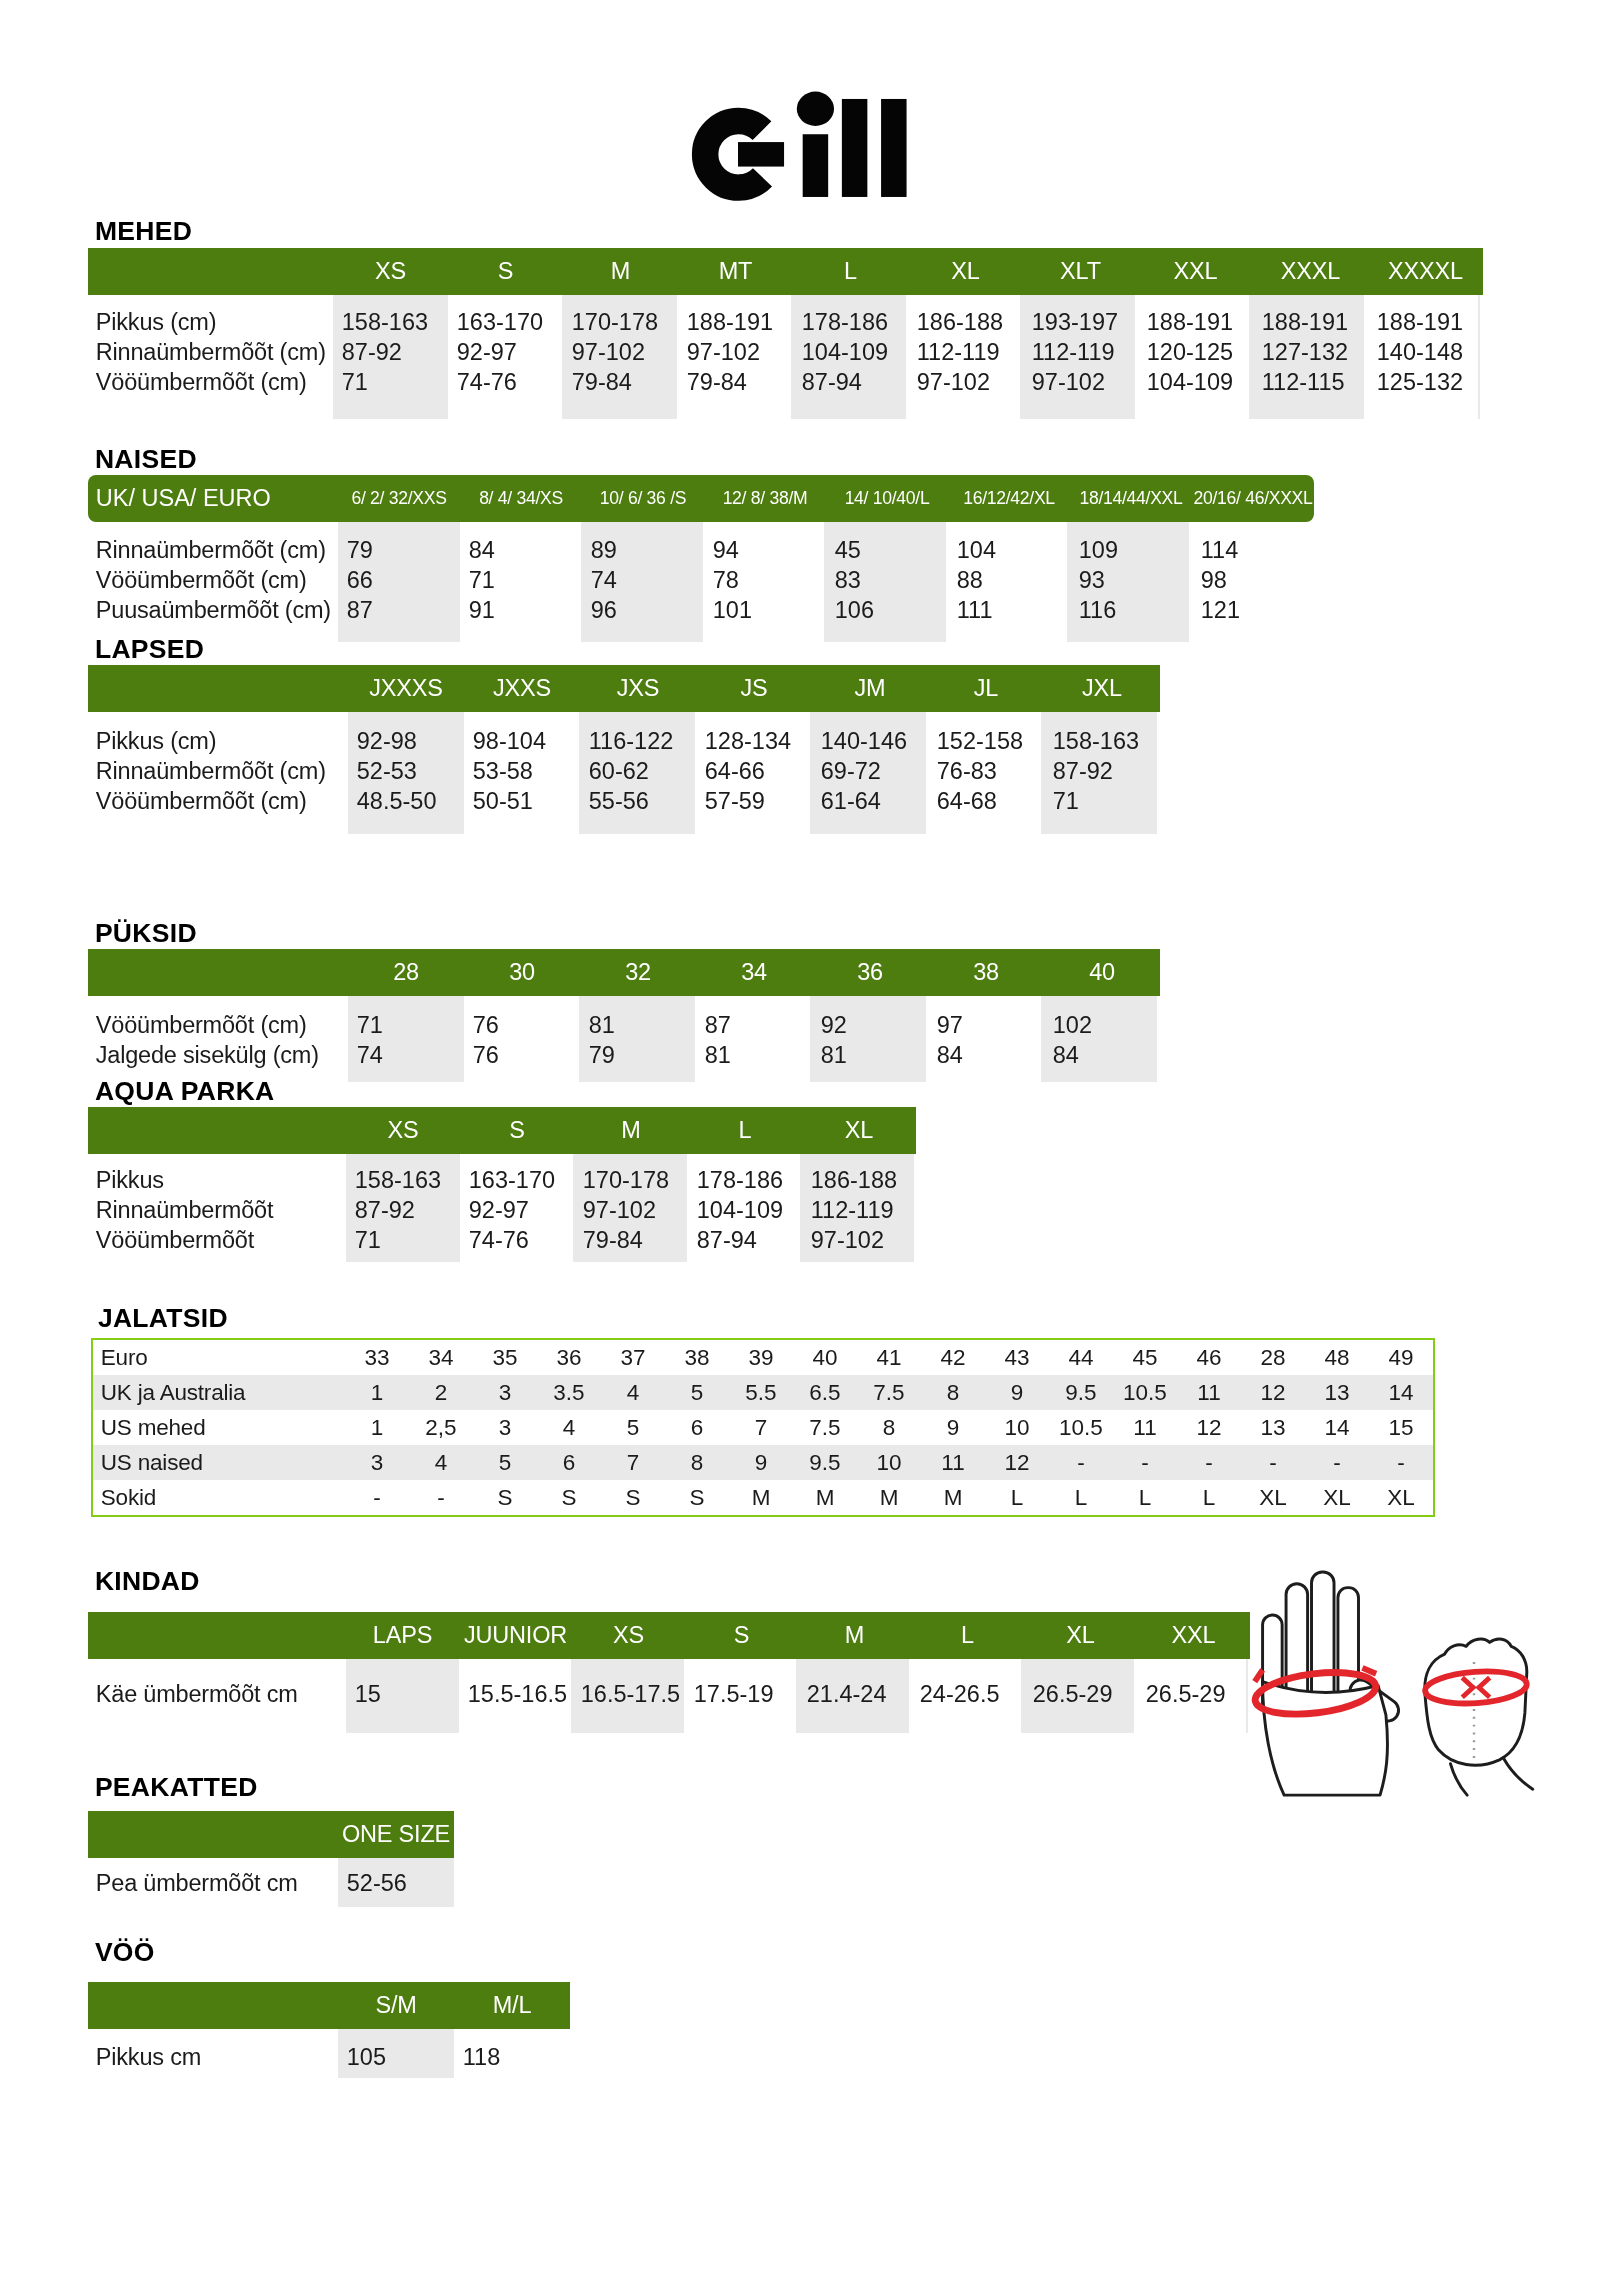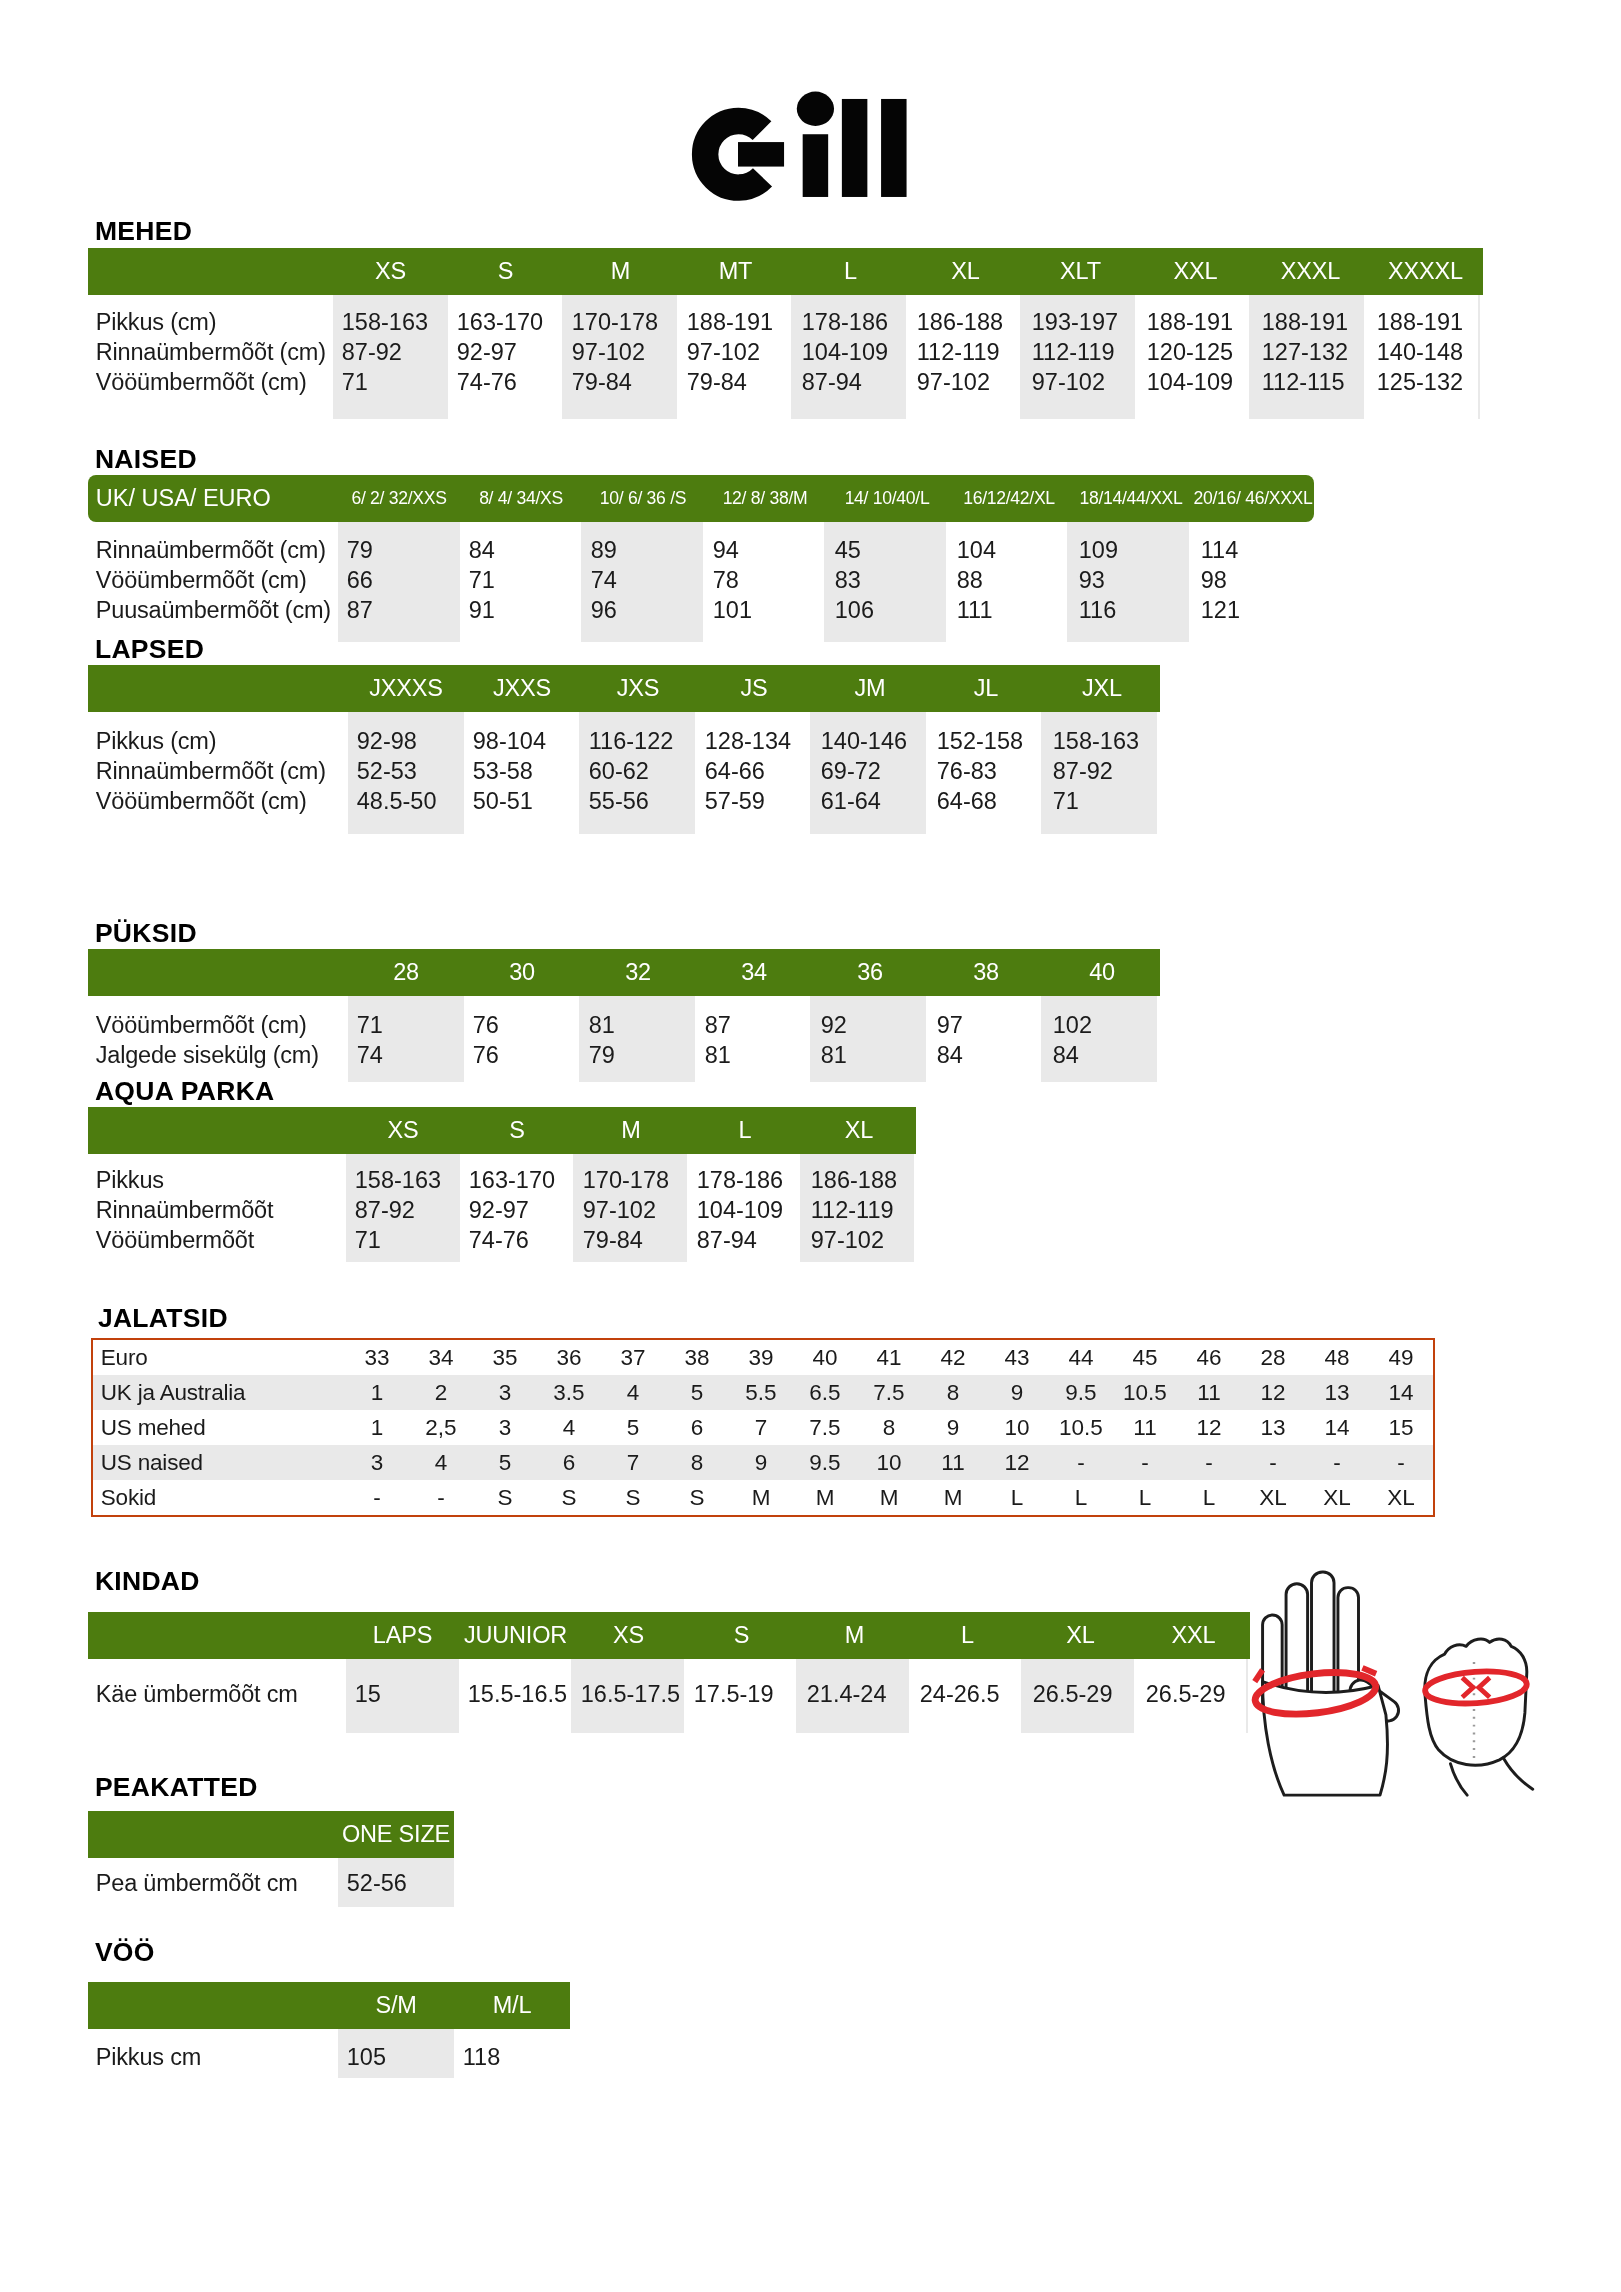--- a/index.html
+++ b/index.html
@@ -56,21 +56,21 @@
   .aqua{top:1078px;}
   .aqua .grid{grid-template-columns:258px repeat(5,114px);}
   .aqua .bar{margin-top:2px;}
   .aqua .rows{height:108px;padding-top:10.8px;
     background-image:repeating-linear-gradient(90deg,#e9e9e9 0 114px,rgba(0,0,0,0) 114px 227px);
     background-size:568px 100%;background-position:258px 0;}
 
   
   .jalatsid{top:1305px;left:91px;}
   .jalatsid .grid{grid-template-columns:252px repeat(17,64px);}
-  .jalatsid .rows{margin-top:5.9px;border:2px solid #c2410c;padding-top:0;height:auto;}
+  .jalatsid .rows{margin-top:5.9px;border:2px solid #84cc16;padding-top:0;height:auto;}
   .jalatsid .row{height:35px;line-height:35px;font-size:22.5px;}
   .jalatsid .cell{text-align:center;padding:0;}
   .jalatsid .row:nth-child(2),.jalatsid .row:nth-child(4){background:#e9e9e9;}
 
   
   .kindad{top:1568px;}
   .kindad .grid{grid-template-columns:258px repeat(8,113px);}
   .kindad .bar{margin-top:16.7px;}
   .kindad .rows{height:74px;padding-top:19.6px;
     background-image:repeating-linear-gradient(90deg,#e9e9e9 0 113px,rgba(0,0,0,0) 113px 225px);

